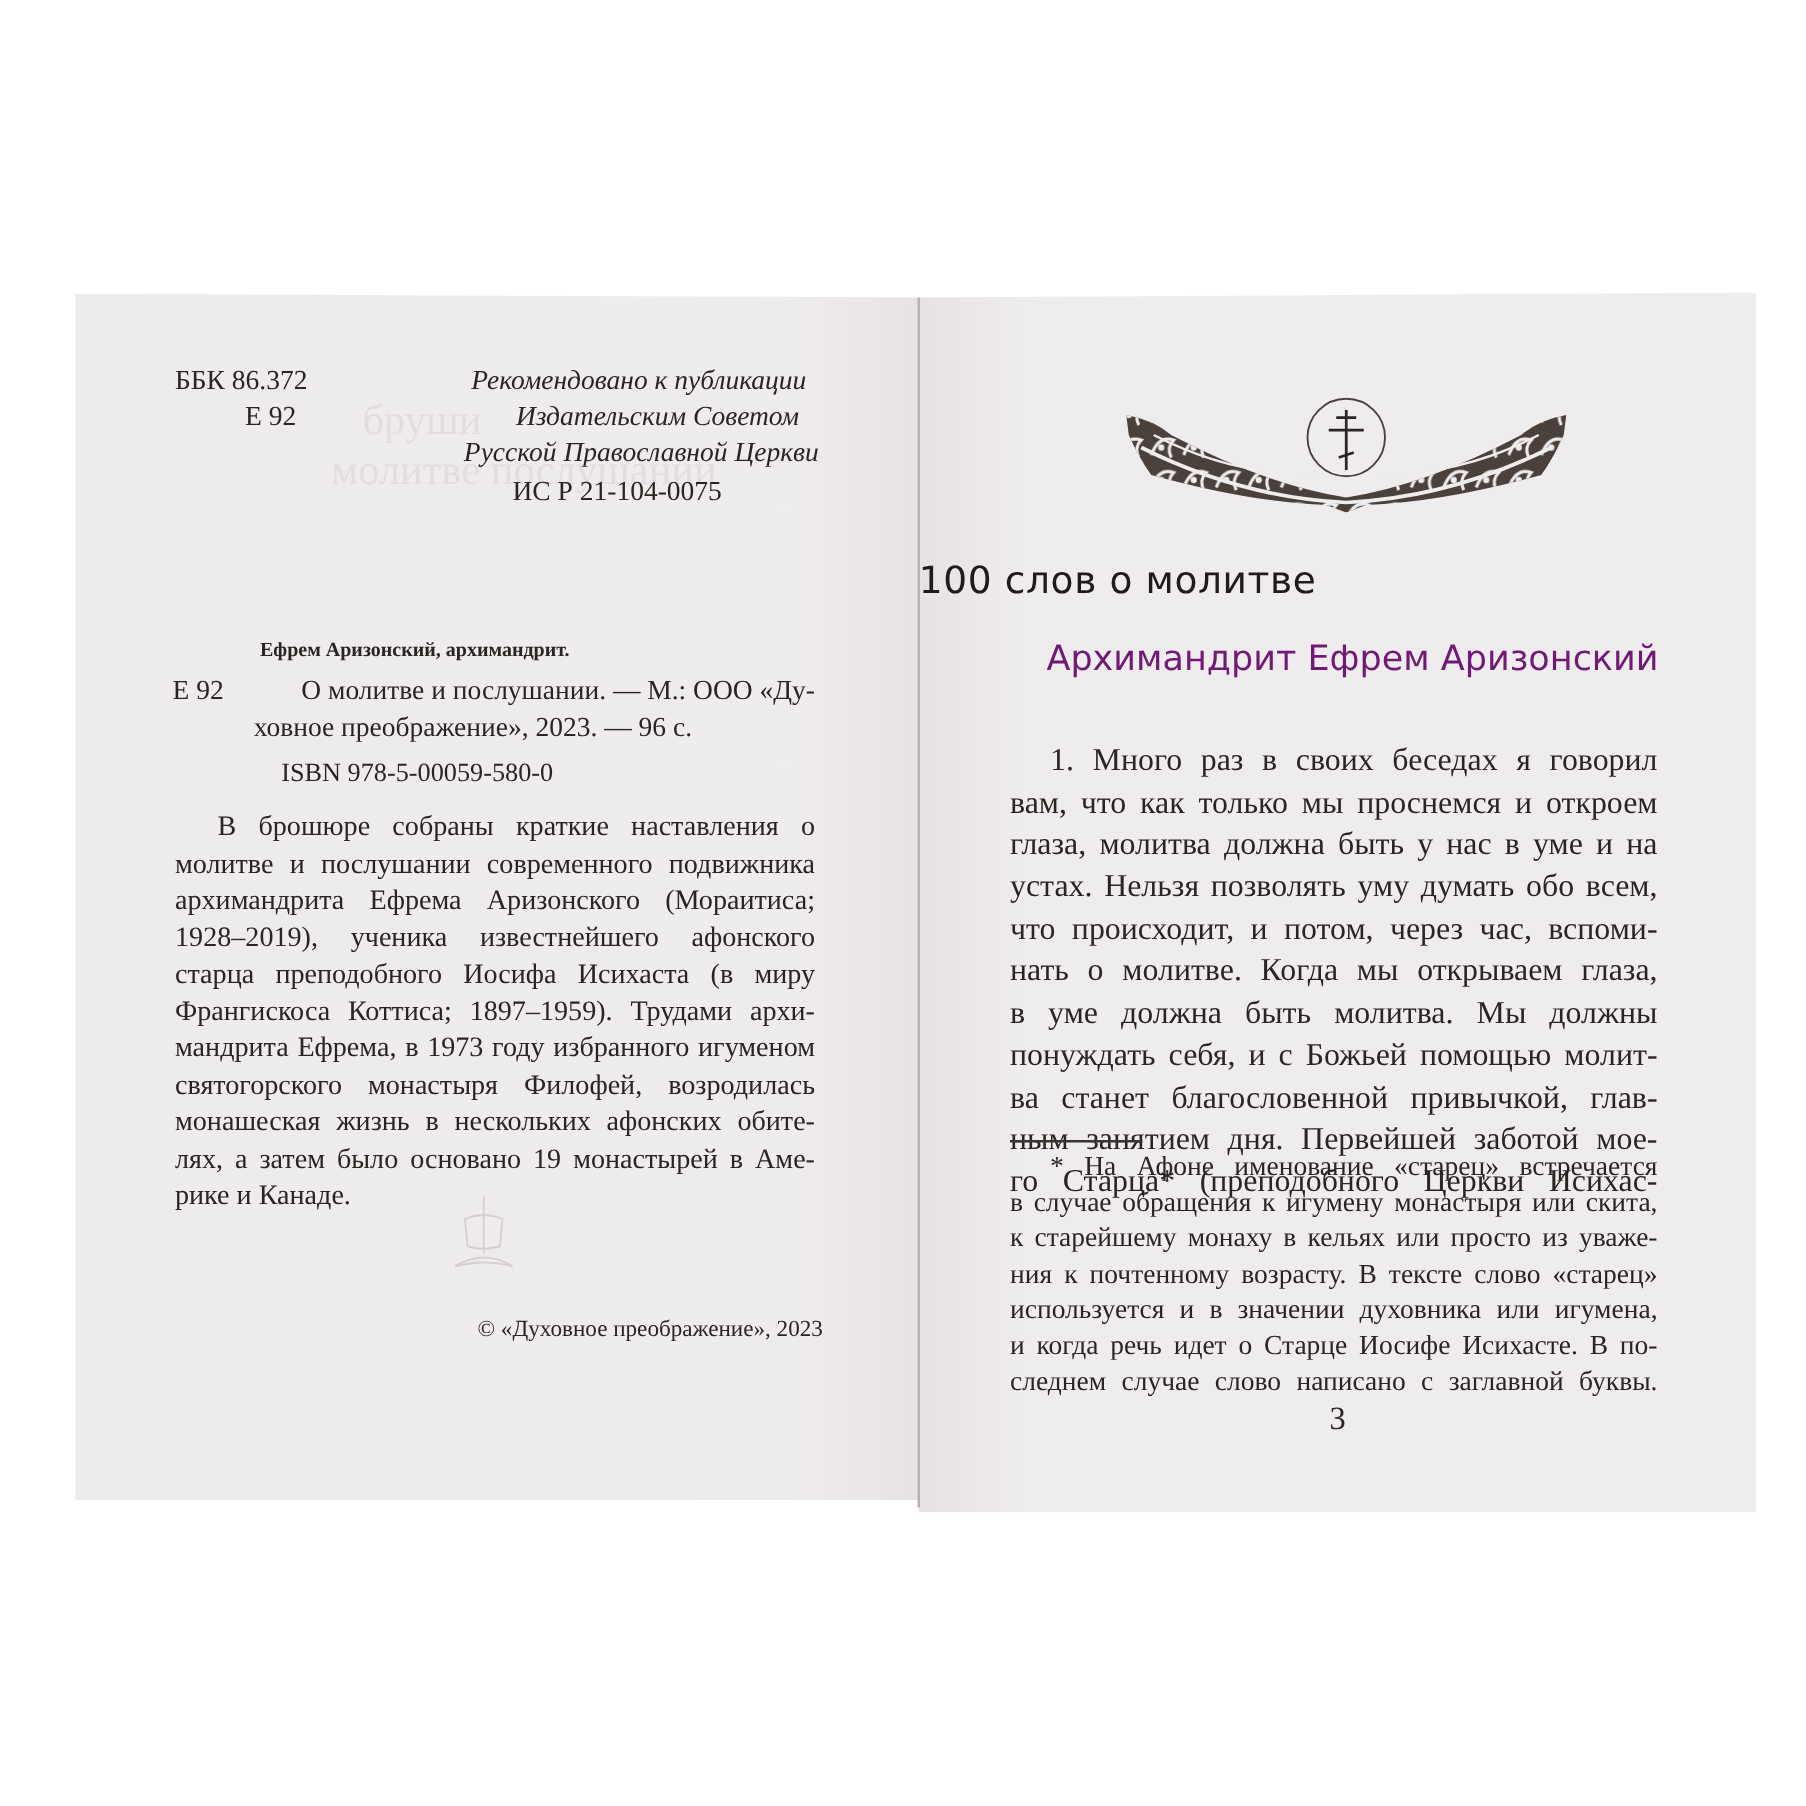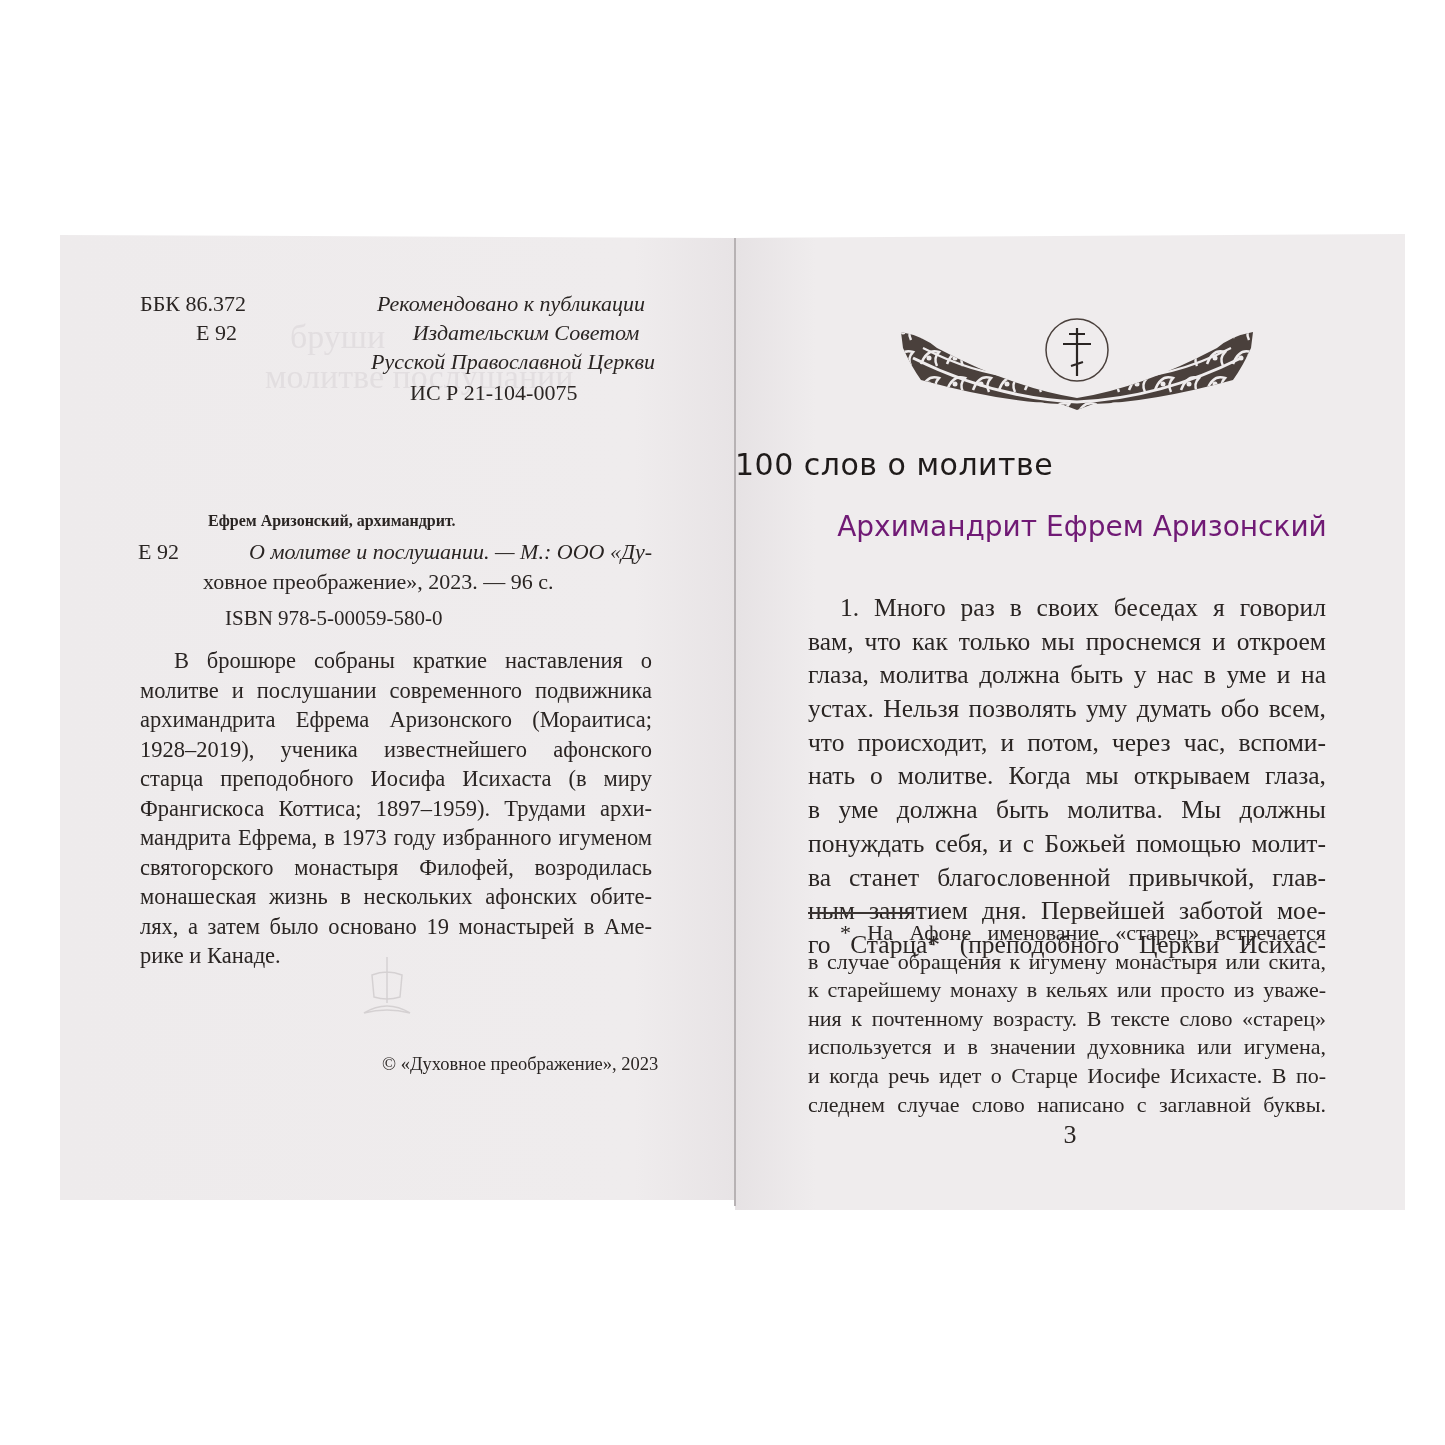--- a/index.html
+++ b/index.html
@@ -73,21 +73,21 @@
 <div class="abs lt" style="left:140px;top:290px;">ББК  86.372</div>
 <div class="abs lt" style="left:196px;top:319px;">E 92</div>
 
 <div class="abs lt it" style="left:370px;top:290px;width:282px;text-align:center;">Рекомендовано к публикации</div>
 <div class="abs lt it" style="left:370px;top:319px;width:282px;text-align:center;padding-left:30px;box-sizing:border-box;">Издательским Советом</div>
 <div class="abs lt it" style="left:355px;top:348px;width:300px;text-align:right;">Русской Православной Церкви</div>
 <div class="abs lt" style="left:410px;top:379px;">ИС Р 21-104-0075</div>
 
 <div class="abs lt" style="left:208px;top:507px;font-weight:bold;font-size:16px;">Ефрем Аризонский, архимандрит.</div>
 <div class="abs lt" style="left:138px;top:538px;">E 92</div>
-<div class="abs lt" style="left:225px;top:538px;width:427px;font-style:italic;">О молитве и послушании. — М.: ООО «Ду-</div>
+<div class="abs lt" style="left:225px;top:538px;width:427px;">О молитве и послушании. — М.: ООО «Ду-</div>
 <div class="abs lt" style="left:203px;top:568px;">ховное преображение», 2023. — 96 с.</div>
 <div class="abs lt" style="left:225px;top:604px;font-size:21px;">ISBN  978-5-00059-580-0</div>
 
 <div class="body-left">
   <span class="line indent">В брошюре собраны краткие наставления о</span>
   <span class="line">молитве и послушании современного подвижника</span>
   <span class="line">архимандрита Ефрема Аризонского (Мораитиса;</span>
   <span class="line">1928–2019), ученика известнейшего афонского</span>
   <span class="line">старца преподобного Иосифа Исихаста (в миру</span>
   <span class="line">Франгискоса Коттиса; 1897–1959). Трудами архи-</span>

